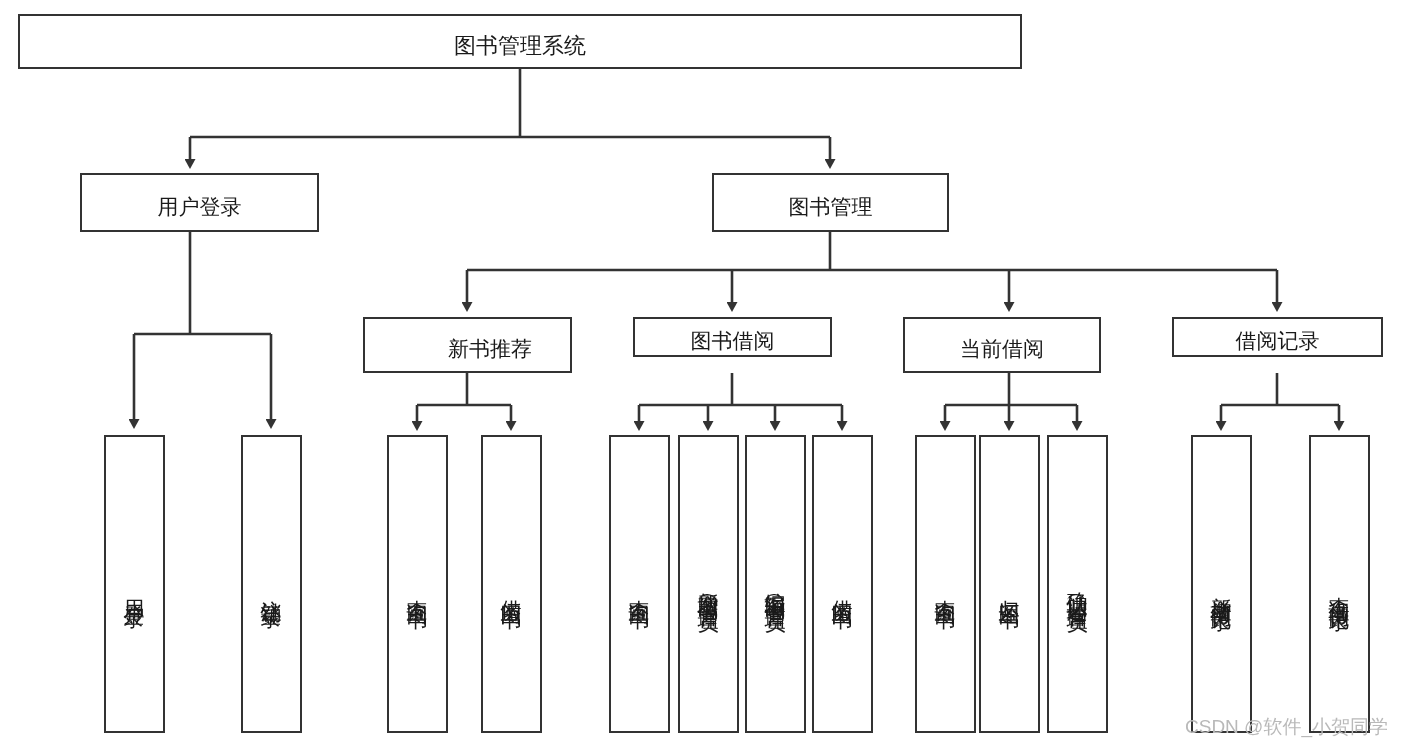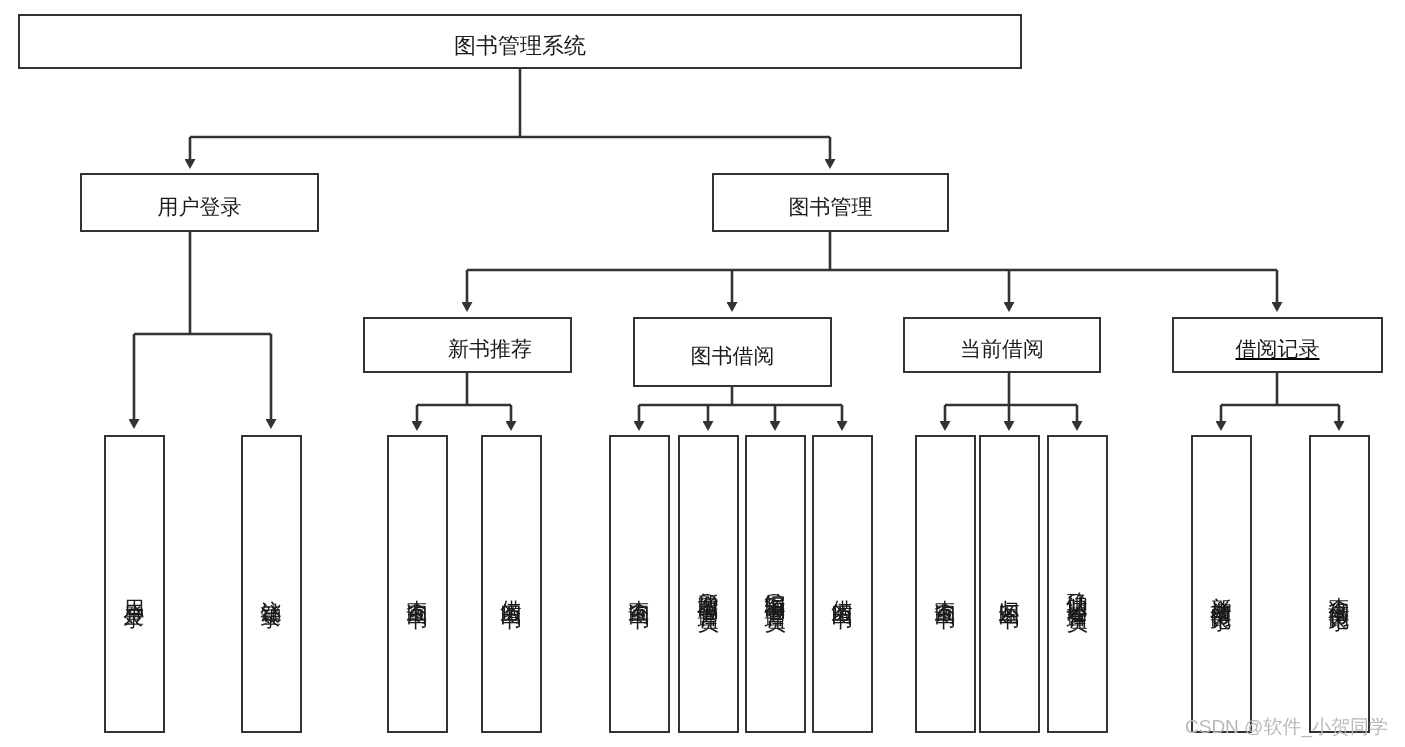--- a/index.html
+++ b/index.html
@@ -129,27 +129,27 @@
   <div class="node h" style="left:80px; top:173px; width:239px; height:59px;">
     <span class="label">用户登录</span>
   </div>
   <div class="node h" style="left:712px; top:173px; width:237px; height:59px;">
     <span class="label">图书管理</span>
   </div>
 
   <div class="node h" style="left:363px; top:317px; width:209px; height:56px;padding-left:45px;">
     <span class="label">新书推荐</span>
   </div>
-  <div class="node h" style="left:633px; top:317px; width:199px; height:70px;">
+  <div class="node h" style="left:633px; top:317px; width:199px; height:40px;">
     <span class="label">图书借阅</span>
   </div>
   <div class="node h" style="left:903px; top:317px; width:198px; height:56px;">
     <span class="label">当前借阅</span>
   </div>
-  <div class="node h" style="left:1172px; top:317px; width:211px; height:56px;text-decoration:underline;">
+  <div class="node h" style="left:1172px; top:317px; width:211px; height:40px;">
     <span class="label">借阅记录</span>
   </div>
 
   <div class="node v" style="left:104px; top:435px; width:61px; height:298px;">
     <span class="label">用户登录</span>
   </div>
   <div class="node v" style="left:241px; top:435px; width:61px; height:298px;">
     <span class="label">注销登录</span>
   </div>
 

